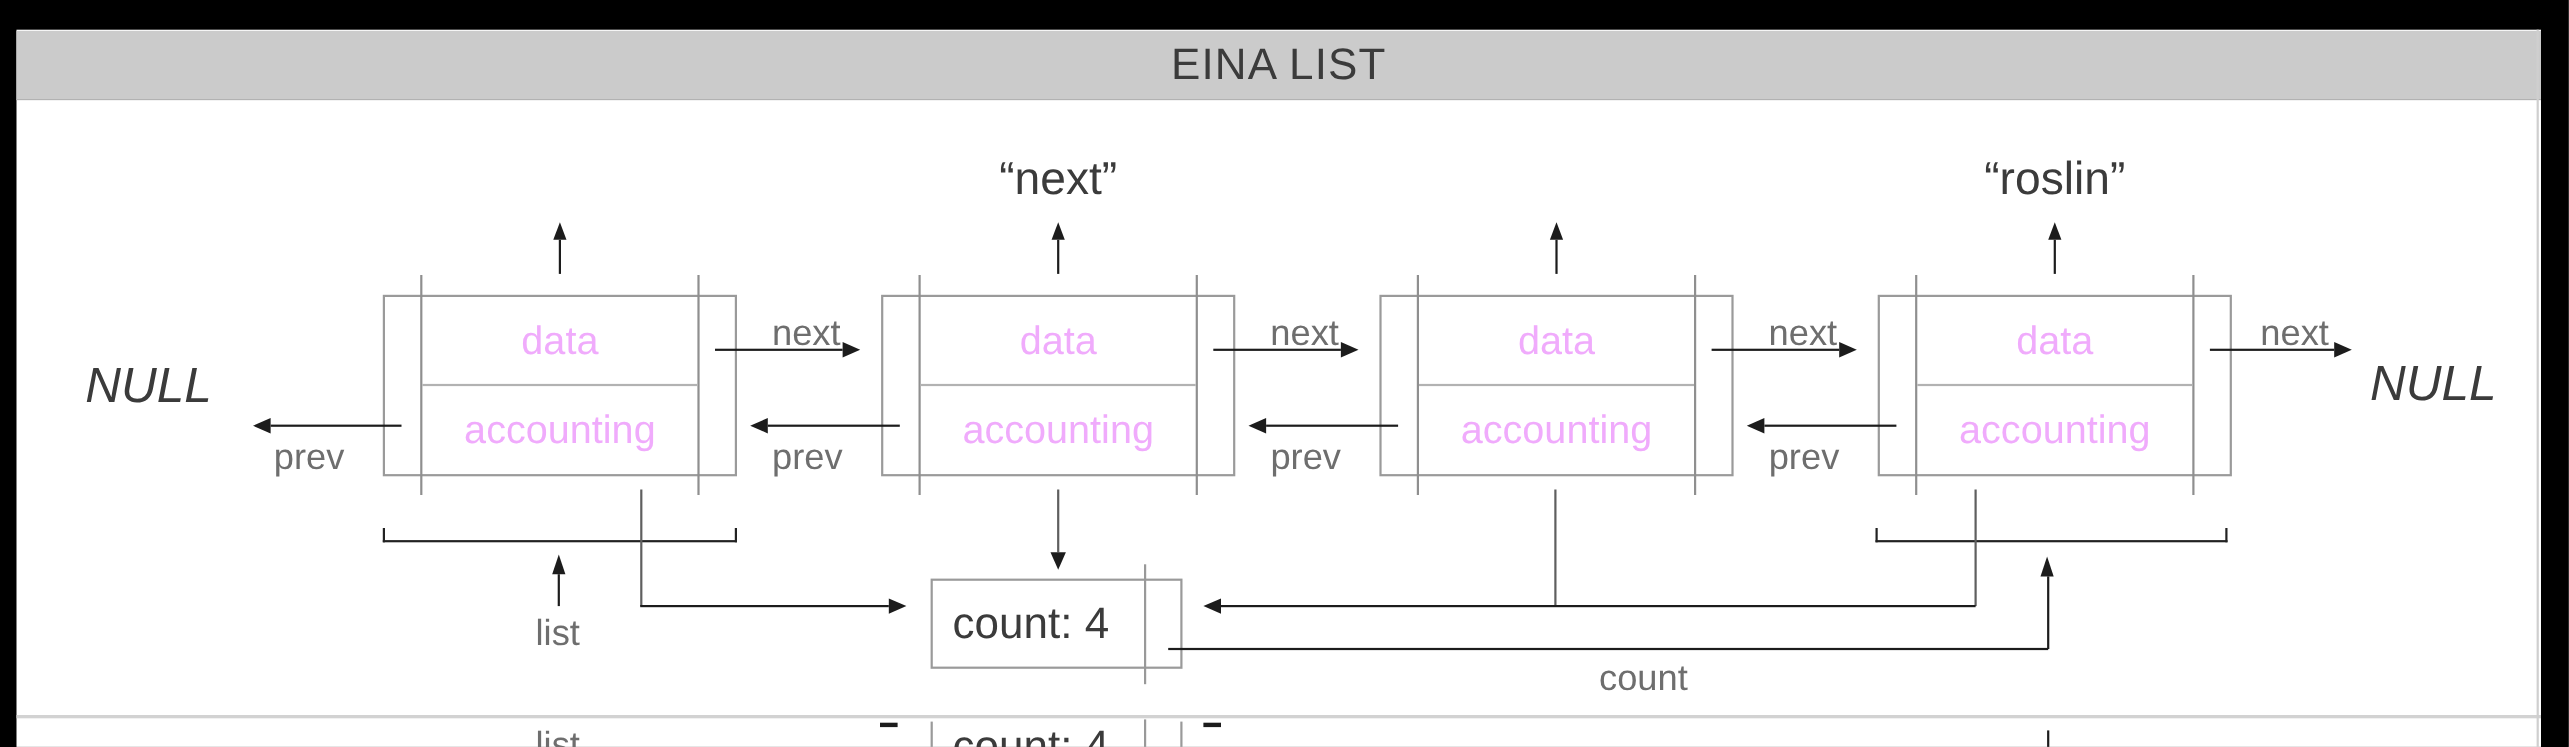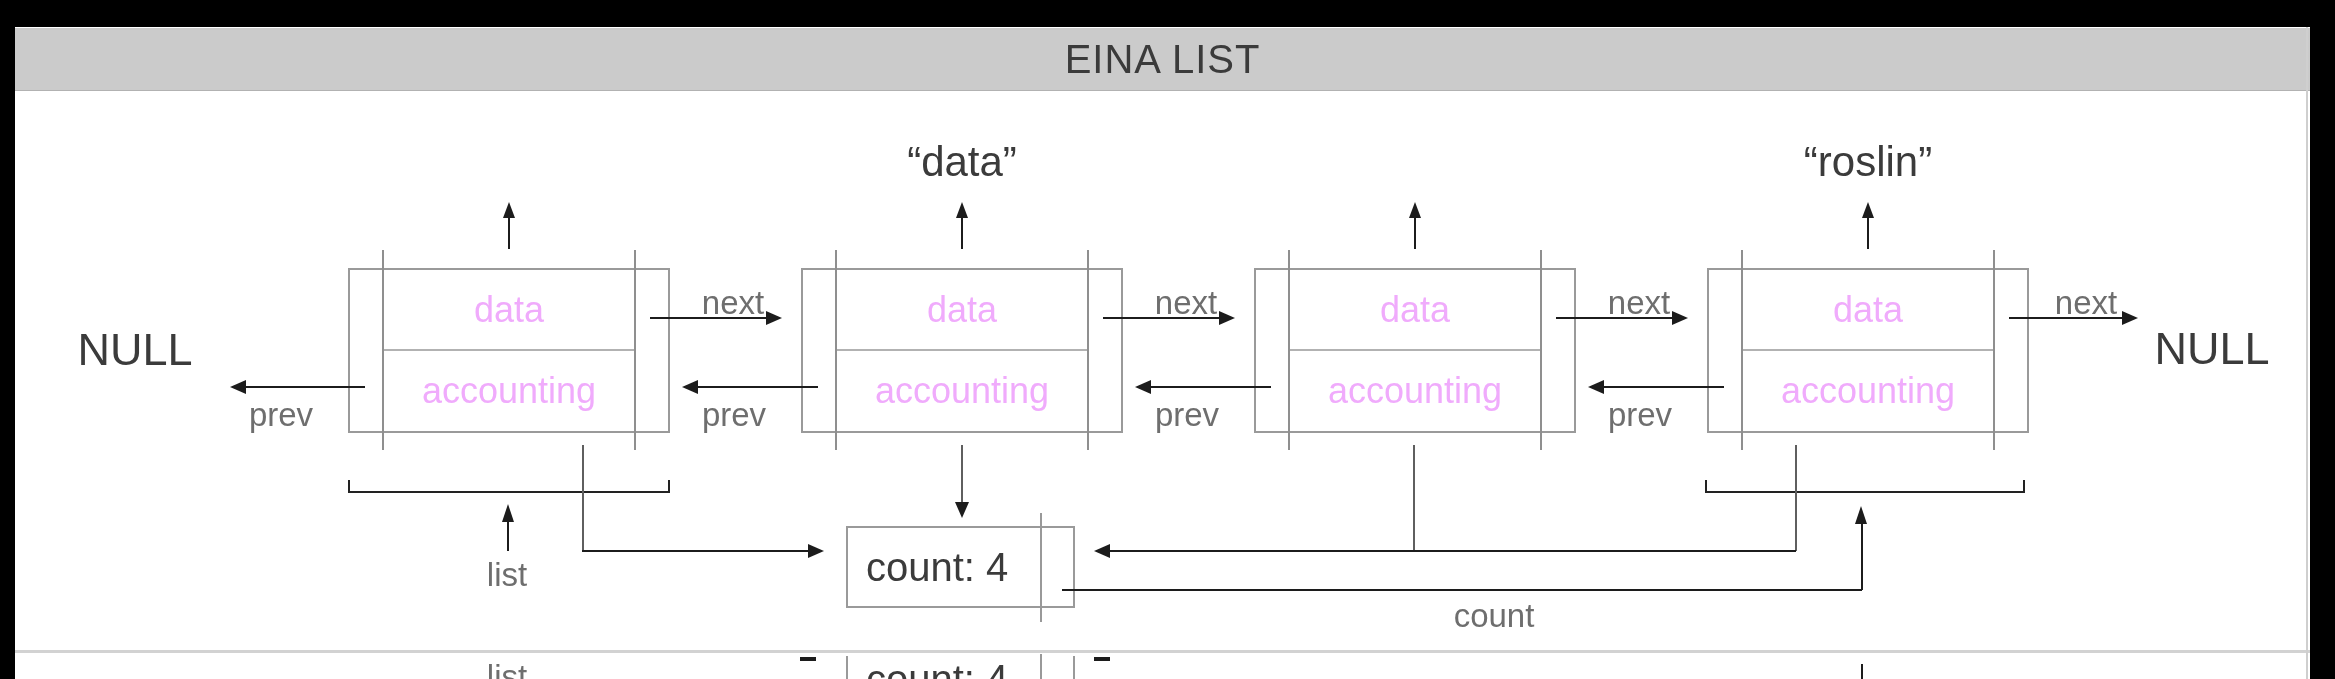--- a/index.html
+++ b/index.html
@@ -27,21 +27,21 @@
   .vline2{width:2px;background:#5f5f5f;}
   .head-right{width:0;height:0;border-top:7px solid transparent;border-bottom:7px solid transparent;
               border-left:16px solid #1c1c1c;}
   .head-left{width:0;height:0;border-top:7px solid transparent;border-bottom:7px solid transparent;
              border-right:16px solid #1c1c1c;}
   .head-down{width:0;height:0;border-left:7px solid transparent;border-right:7px solid transparent;
              border-top:16px solid #1c1c1c;}
   .head-up{width:0;height:0;border-left:6px solid transparent;border-right:6px solid transparent;
            border-bottom:18px solid #1c1c1c;}
   .lbl{font-size:33px;color:#6e6e6e;width:100px;text-align:center;}
-  .null{width:130px;text-align:center;font-size:45px;line-height:45px;color:#3b3b3b;}
+  .null{width:130px;text-align:center;font-size:45px;line-height:45px;color:#3b3b3b;font-style:italic;}
   .bracket{height:13px;border-left:2px solid #222;border-right:2px solid #222;border-bottom:2px solid #222;
            top:480px;box-sizing:border-box;}
   #count-box{left:846px;top:526px;width:229px;height:82px;border:2px solid #9a9a9a;box-sizing:border-box;background:#fff;}
   #count-text{left:866px;top:545px;font-size:40px;line-height:44px;color:#3b3b3b;}
   #count-grayline{left:1040px;top:513px;width:2px;height:109px;background:#999;}
   #separator{left:15px;top:650px;width:2295px;height:3px;background:#d2d2d2;}
   #right-edge{left:2306px;top:27px;width:2px;height:652px;background:#cfcfcf;}
   
   .strip-v{top:656px;height:23px;width:2px;background:#9a9a9a;}
   #strip-count{left:866px;top:657px;font-size:40px;color:#3b3b3b;}
@@ -60,21 +60,21 @@
 
   <div class="abs uphead" style="left:503px"></div>
   <div class="abs uptail" style="left:508px"></div>
   <div class="abs node-box" style="left:348px"></div>
   <div class="abs vline" style="left:382px"></div>
   <div class="abs vline" style="left:634px"></div>
   <div class="abs divider" style="left:384px"></div>
   <div class="abs cell data" style="left:384px">data</div>
   <div class="abs cell acct" style="left:384px">accounting</div>
 
-  <div class="abs str" style="left:801px">“data”</div>
+  <div class="abs str" style="left:801px">“next”</div>
   <div class="abs uphead" style="left:956px"></div>
   <div class="abs uptail" style="left:961px"></div>
   <div class="abs node-box" style="left:801px"></div>
   <div class="abs vline" style="left:835px"></div>
   <div class="abs vline" style="left:1087px"></div>
   <div class="abs divider" style="left:837px"></div>
   <div class="abs cell data" style="left:837px">data</div>
   <div class="abs cell acct" style="left:837px">accounting</div>
 
   <div class="abs uphead" style="left:1409px"></div>

